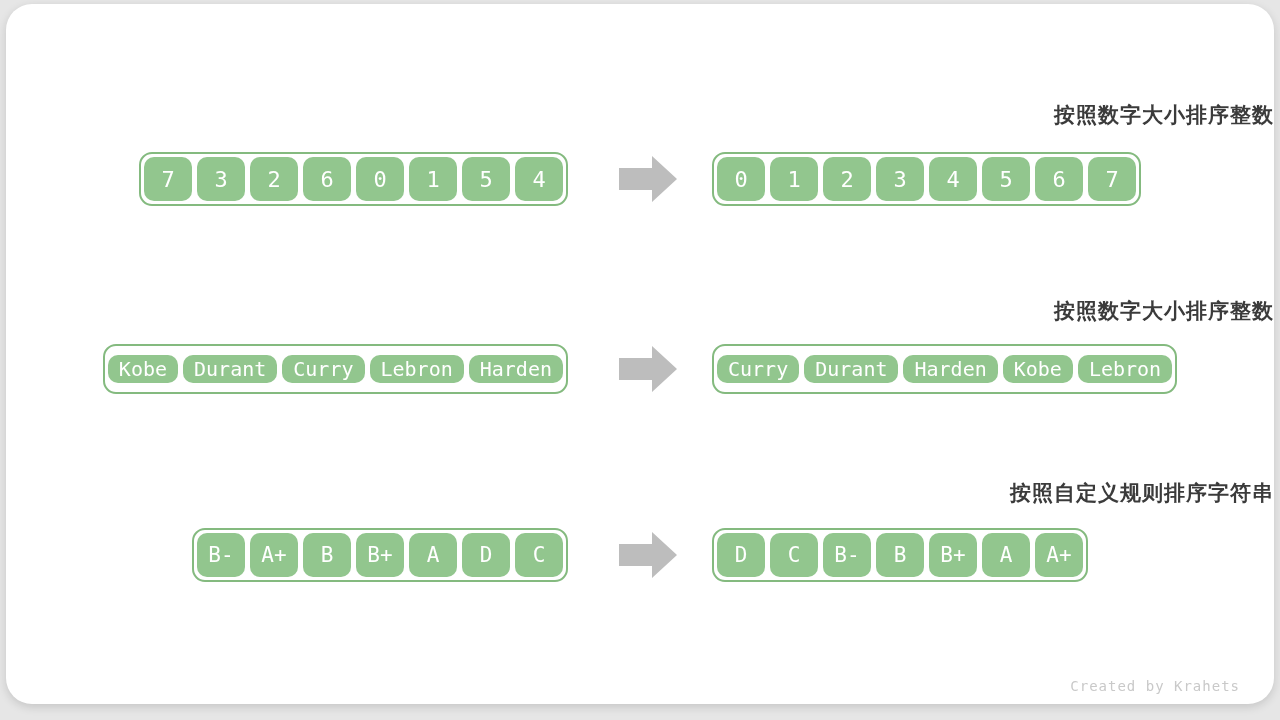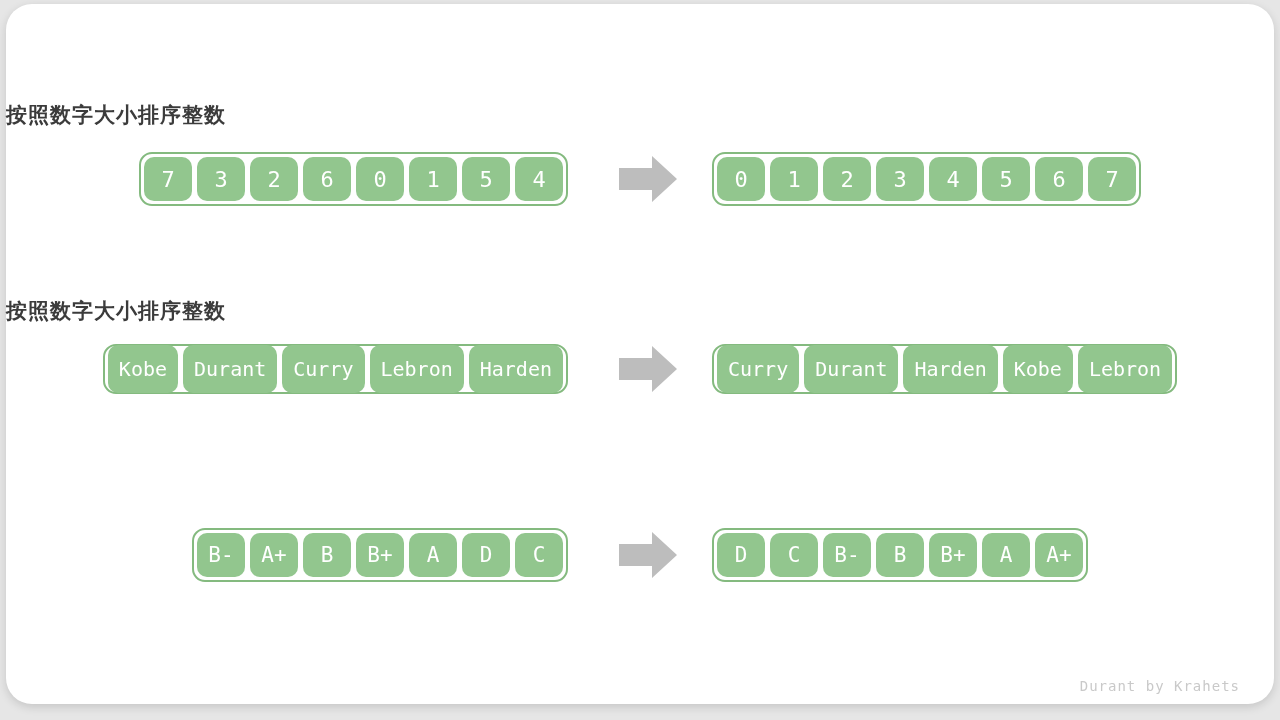--- a/index.html
+++ b/index.html
@@ -22,21 +22,21 @@
     bottom: 16px;
     background: var(--card-bg, #ffffff);
     border-radius: 26px;
     box-shadow: 0 3px 10px rgba(0,0,0,0.14);
   }
   .section-title {
     position: absolute;
     left: 0;
     width: 100%;
     margin: 0;
-    text-align: left;
+    text-align: right;
     font-size: 21px;
     font-weight: 700;
     color: var(--title-text, #3b3b3b);
     letter-spacing: 1px;
   }
   #title-1 { top: 97px; }
   #title-2 { top: 293px; }
   #title-3 { top: 475px; }
 
   .sec-row {
@@ -69,21 +69,21 @@
     align-items: center;
     justify-content: center;
     background: var(--box-fill, #92c68e);
     color: var(--box-text, #ffffff);
     border-radius: 10px;
     font-family: "DejaVu Sans Mono", monospace;
     flex: 0 0 auto;
     box-sizing: border-box;
   }
   #row-1 .box { width: 48px; height: 44px; font-size: 22px; }
-  #row-2 .box { height: 48px; padding: 12px 11px; font-size: 20px; }
+  #row-2 .box { height: 28px; padding: 12px 11px; font-size: 20px; }
   #row-3 .box { width: 48px; height: 44px; font-size: 21px; }
 
   .arrow {
     position: absolute;
     left: 613px;
     top: 50%;
     transform: translateY(-50%);
     width: 58px;
     height: 46px;
     line-height: 0;
@@ -150,20 +150,21 @@
       </span>
       <div class="array-container right-array">
           <div class="box">Curry</div>
           <div class="box">Durant</div>
           <div class="box">Harden</div>
           <div class="box">Kobe</div>
           <div class="box">Lebron</div>
         </div>
     </div>
 
+    <h2 id="title-3" class="section-title">按照自定义规则排序字符串</h2>
     <div id="row-3" class="sec-row">
       <div class="array-container left-array">
           <div class="box">B-</div>
           <div class="box">A+</div>
           <div class="box">B</div>
           <div class="box">B+</div>
           <div class="box">A</div>
           <div class="box">D</div>
           <div class="box">C</div>
         </div>
@@ -176,15 +177,15 @@
           <div class="box">D</div>
           <div class="box">C</div>
           <div class="box">B-</div>
           <div class="box">B</div>
           <div class="box">B+</div>
           <div class="box">A</div>
           <div class="box">A+</div>
         </div>
     </div>
 
-    <div id="watermark">Durant by Krahets</div>
+    <div id="watermark">Created by Krahets</div>
   </div>
 </div>
 
 </body></html>

